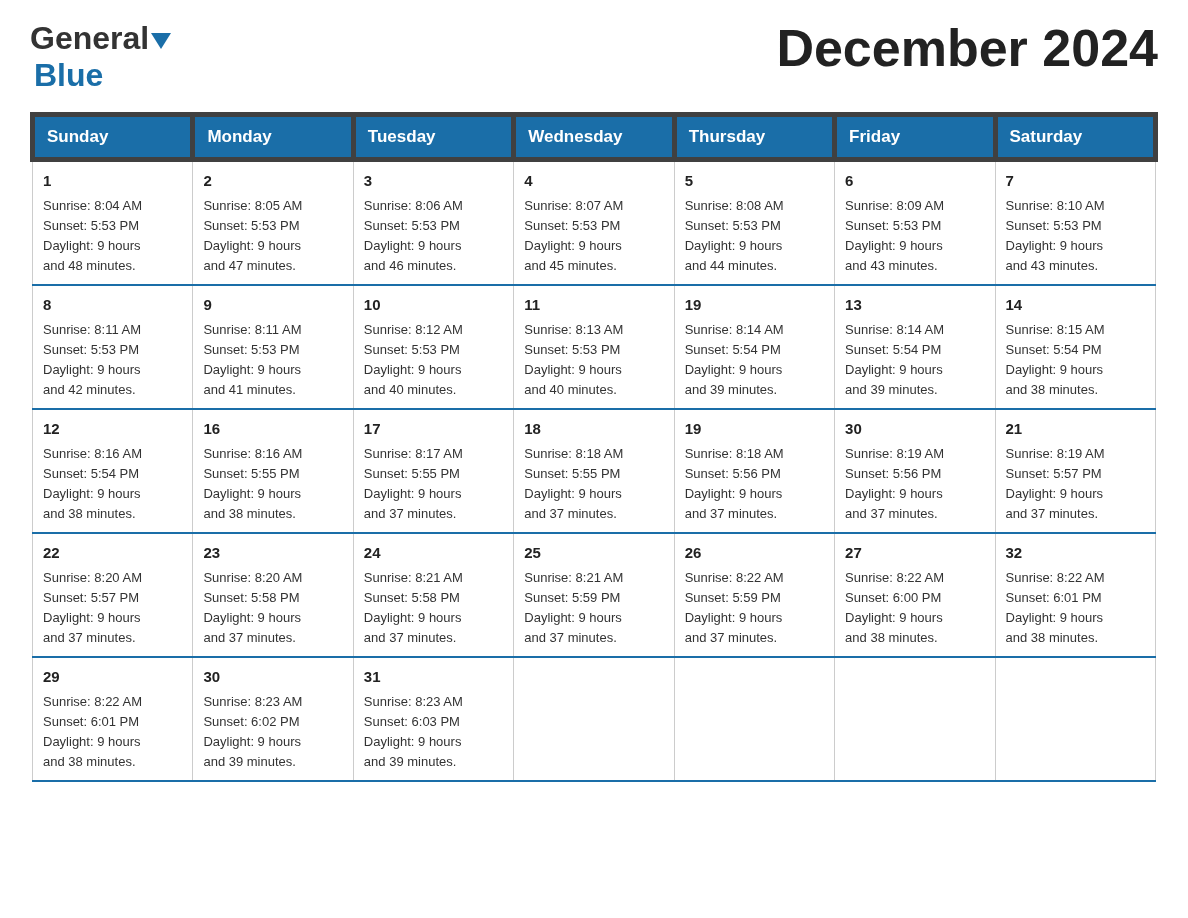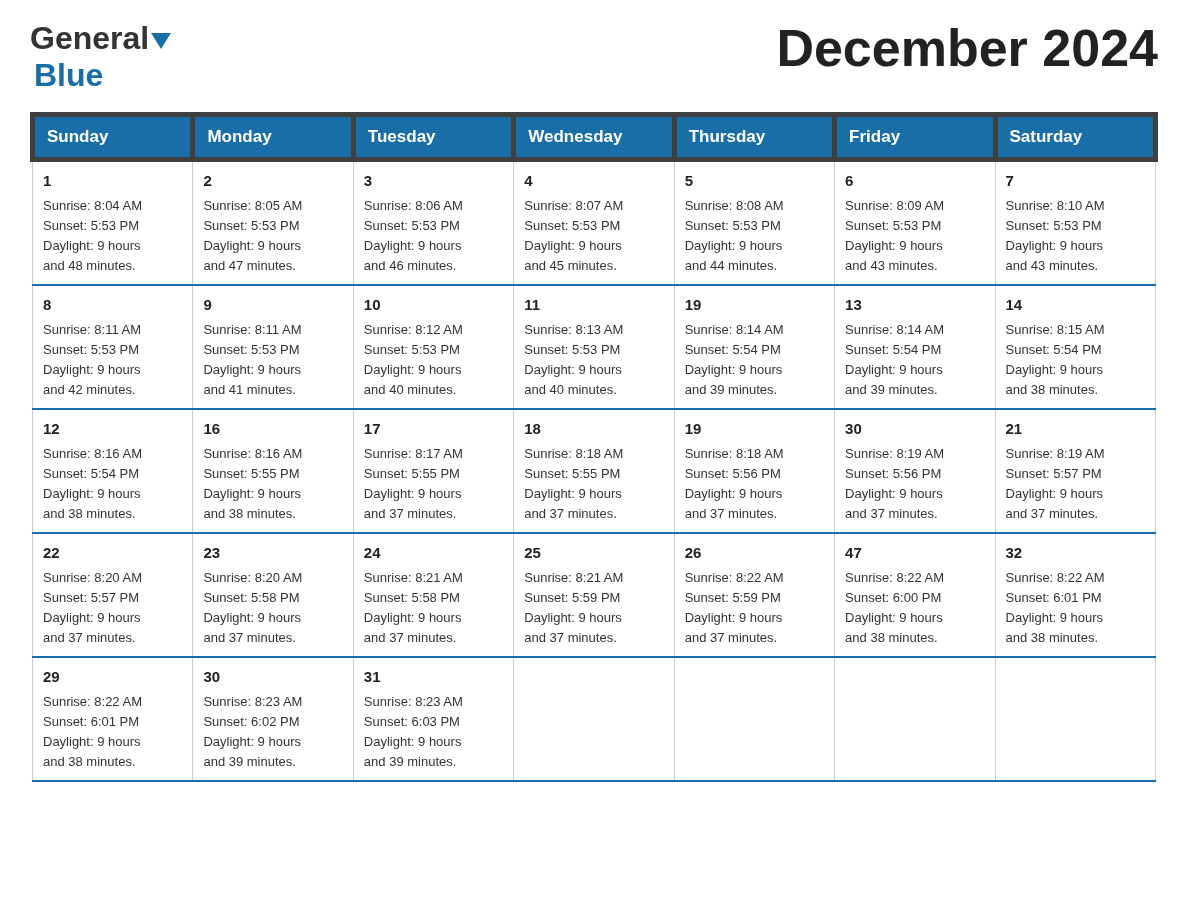--- a/index.html
+++ b/index.html
@@ -156,21 +156,21 @@
         <td><span class="day-number">19</span><span class="day-info">Sunrise: 8:18 AM<br>Sunset: 5:56 PM<br>Daylight: 9 hours<br>and 37 minutes.</span></td>
         <td><span class="day-number">30</span><span class="day-info">Sunrise: 8:19 AM<br>Sunset: 5:56 PM<br>Daylight: 9 hours<br>and 37 minutes.</span></td>
         <td><span class="day-number">21</span><span class="day-info">Sunrise: 8:19 AM<br>Sunset: 5:57 PM<br>Daylight: 9 hours<br>and 37 minutes.</span></td>
       </tr>
       <tr>
         <td><span class="day-number">22</span><span class="day-info">Sunrise: 8:20 AM<br>Sunset: 5:57 PM<br>Daylight: 9 hours<br>and 37 minutes.</span></td>
         <td><span class="day-number">23</span><span class="day-info">Sunrise: 8:20 AM<br>Sunset: 5:58 PM<br>Daylight: 9 hours<br>and 37 minutes.</span></td>
         <td><span class="day-number">24</span><span class="day-info">Sunrise: 8:21 AM<br>Sunset: 5:58 PM<br>Daylight: 9 hours<br>and 37 minutes.</span></td>
         <td><span class="day-number">25</span><span class="day-info">Sunrise: 8:21 AM<br>Sunset: 5:59 PM<br>Daylight: 9 hours<br>and 37 minutes.</span></td>
         <td><span class="day-number">26</span><span class="day-info">Sunrise: 8:22 AM<br>Sunset: 5:59 PM<br>Daylight: 9 hours<br>and 37 minutes.</span></td>
-        <td><span class="day-number">47</span><span class="day-info">Sunrise: 8:22 AM<br>Sunset: 6:00 PM<br>Daylight: 9 hours<br>and 38 minutes.</span></td>
+        <td><span class="day-number">27</span><span class="day-info">Sunrise: 8:22 AM<br>Sunset: 6:00 PM<br>Daylight: 9 hours<br>and 38 minutes.</span></td>
         <td><span class="day-number">32</span><span class="day-info">Sunrise: 8:22 AM<br>Sunset: 6:01 PM<br>Daylight: 9 hours<br>and 38 minutes.</span></td>
       </tr>
       <tr>
         <td><span class="day-number">29</span><span class="day-info">Sunrise: 8:22 AM<br>Sunset: 6:01 PM<br>Daylight: 9 hours<br>and 38 minutes.</span></td>
         <td><span class="day-number">30</span><span class="day-info">Sunrise: 8:23 AM<br>Sunset: 6:02 PM<br>Daylight: 9 hours<br>and 39 minutes.</span></td>
         <td><span class="day-number">31</span><span class="day-info">Sunrise: 8:23 AM<br>Sunset: 6:03 PM<br>Daylight: 9 hours<br>and 39 minutes.</span></td>
         <td class="empty-cell"></td>
         <td class="empty-cell"></td>
         <td class="empty-cell"></td>
         <td class="empty-cell"></td>

